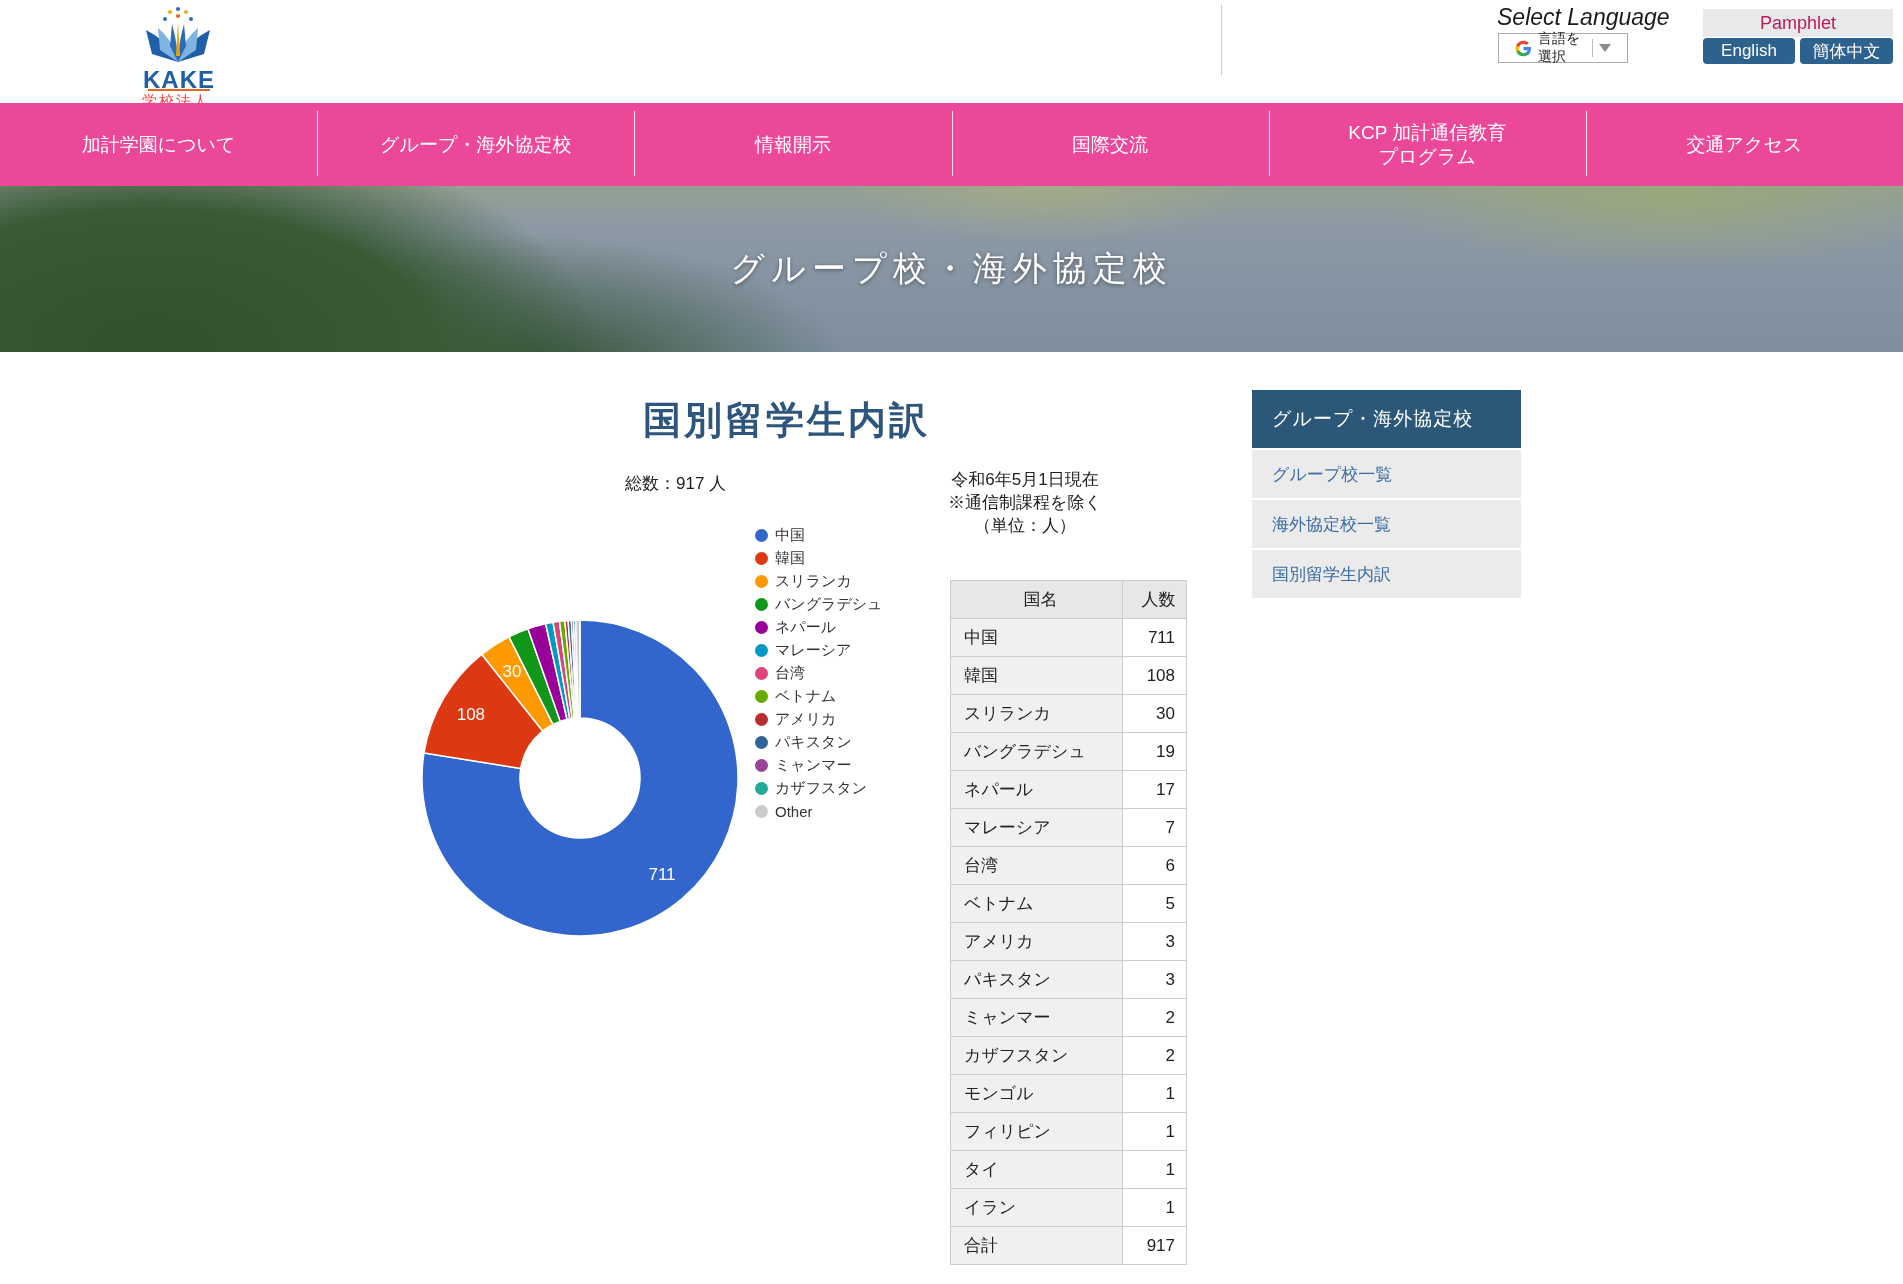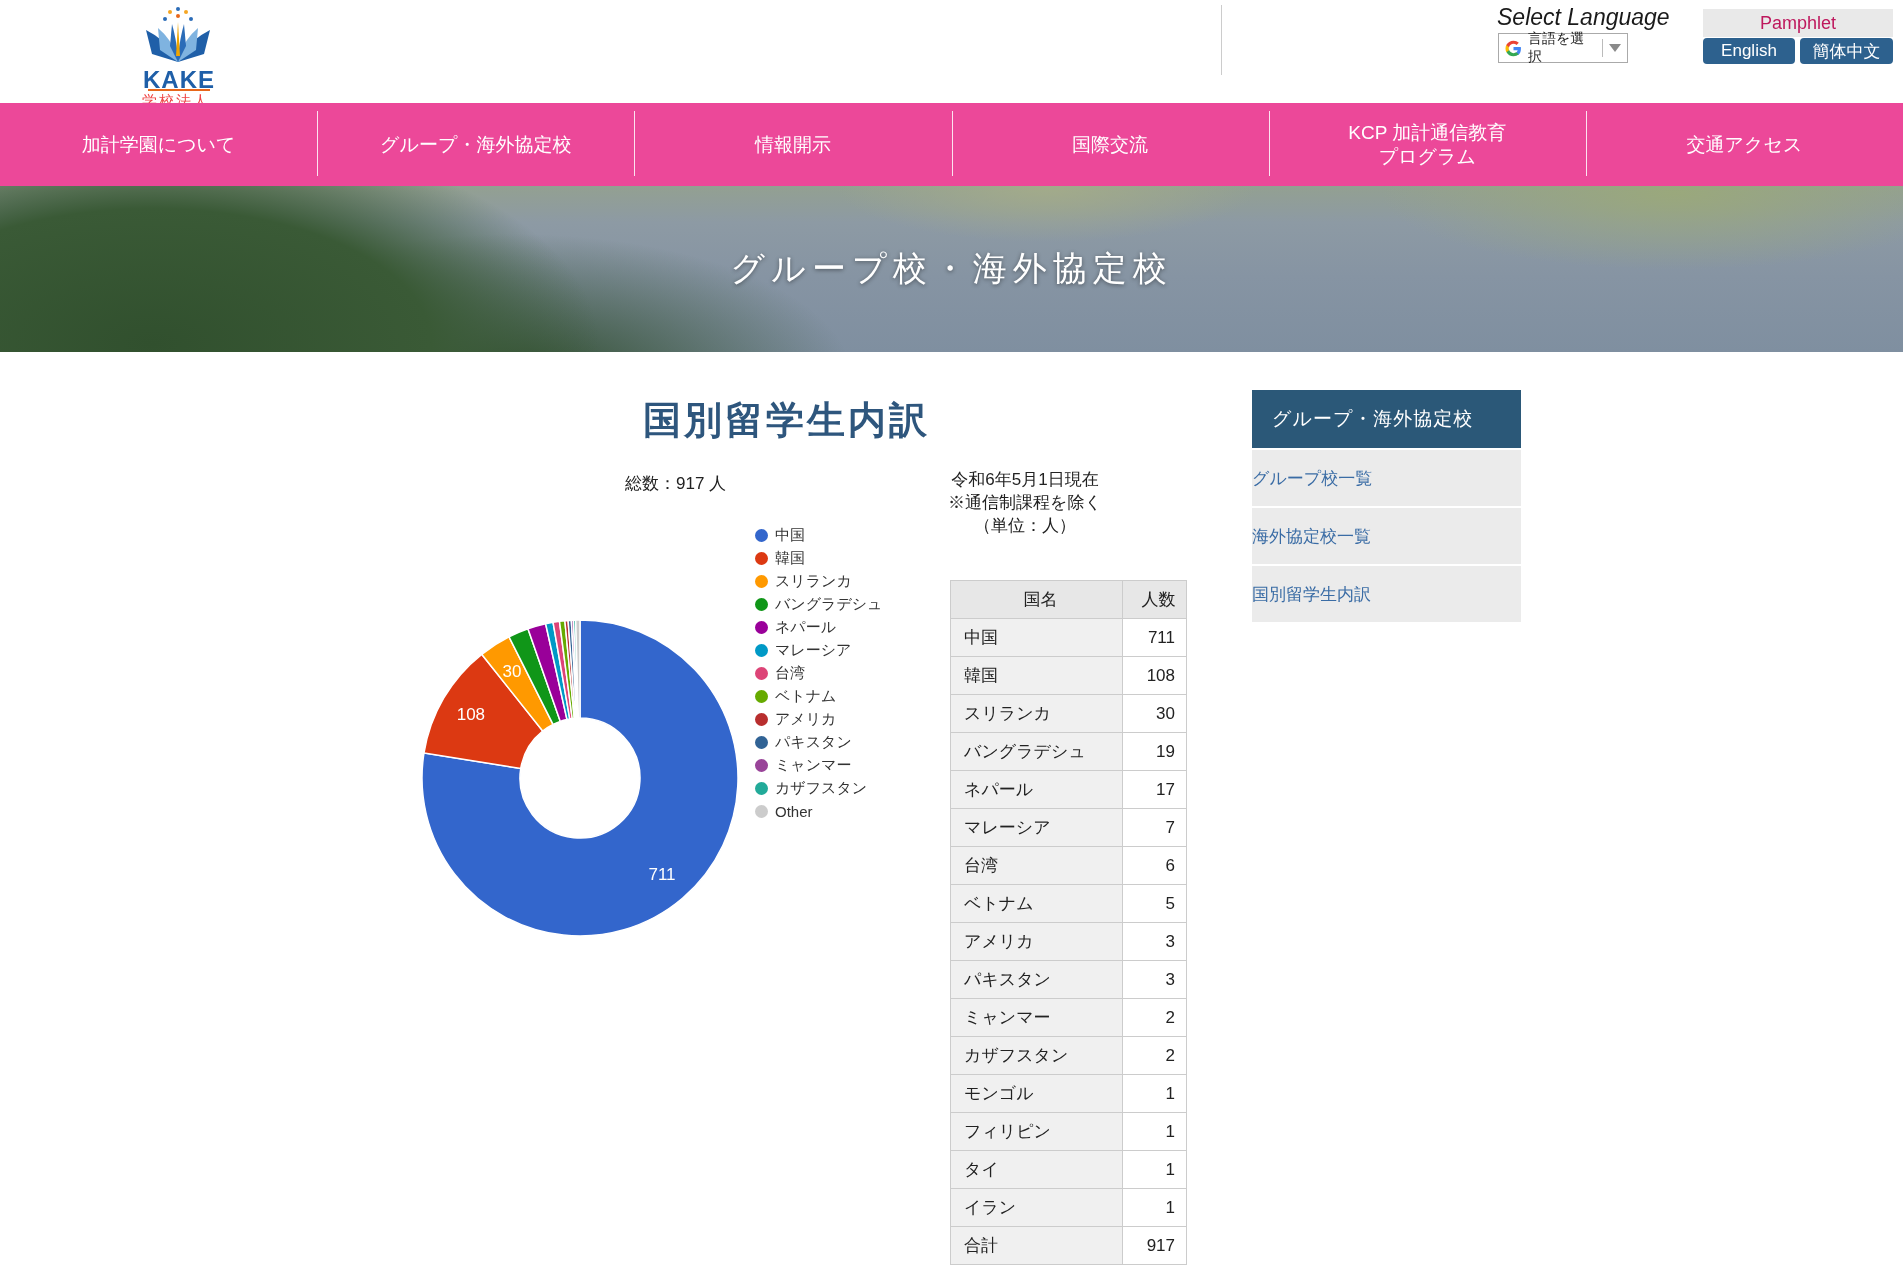--- a/index.html
+++ b/index.html
@@ -8,21 +8,21 @@
   .page { position:relative; width:1903px; height:1284px; overflow:hidden; background:#fff; }
 
   
   .header { position:absolute; left:0; top:0; width:1903px; height:103px; background:#fff; }
   .logo { position:absolute; left:10px; top:4px; display:flex; align-items:flex-end; cursor:pointer;flex-direction:column; }
   .logo-mark { width:78px; height:88px; }
   .logo-corp { font-size:15px; color:#ef4444; margin:0 8px 14px 10px; letter-spacing:2px; }
   .logo-name { font-family:"Liberation Serif", serif; font-size:42px; font-weight:bold; color:#0d0d0d; letter-spacing:10px; margin-bottom:2px; }
   .hdr-divider { position:absolute; left:1221px; top:5px; width:1px; height:70px; background:#ccc; }
   .select-language { position:absolute; left:1497px; top:4px; font-size:23px; color:#1a1a1a;font-style:italic; }
-  .gtranslate { position:absolute; left:1498px; top:33px; width:130px; height:30px; border:1px solid #aaa; background:#fff; display:flex; align-items:center; padding:0 6px; cursor:pointer; }
+  .gtranslate { position:absolute; left:1498px; top:33px; width:130px; height:30px; border:1px solid #aaa; background:#fff; display:flex; align-items:center; padding:0 16px; cursor:pointer; }
   .gtranslate .glabel { font-size:14px; color:#222; margin:0 6px; flex:1; }
   .gtranslate .gsep { width:1px; height:18px; background:#bbb; margin-right:6px; }
   .gtranslate .caret { width:0; height:0; border-left:6px solid transparent; border-right:6px solid transparent; border-top:8px solid #8a8a8a; }
   .btn-pamphlet { position:absolute; left:1703px; top:9px; width:190px; height:28px; background:#e9e9e9; border:none; font-family:"Liberation Sans",sans-serif; font-weight:normal; font-size:18px; color:#be185d; cursor:pointer; }
   .btn-lang { position:absolute; top:38px; height:26px; background:#2d618e; border:none; border-radius:4px; color:#fff; font-family:"Liberation Sans",sans-serif; font-size:17px; cursor:pointer; }
   .btn-en { left:1703px; width:92px; }
   .btn-zh { left:1800px; width:93px; }
 
   
   .nav { position:absolute; left:0; top:103px; width:1903px; height:83px; background:#ec4899; display:flex; }
@@ -57,21 +57,21 @@
   .country-table { position:absolute; left:950px; top:580px; border-collapse:collapse; }
   .country-table th, .country-table td { border:1px solid #ccc; font-size:17px; font-weight:normal; color:#222; }
   .country-table th { background:#e7e7e7; height:38px; text-align:center;padding-left:8px; }
   .country-table td { height:38px; }
   .country-table td.name { background:#f0f0f0; width:172px; padding-left:13px; text-align:left; }
   .country-table td.num { background:#fff; width:64px; padding-right:11px; text-align:right; }
 
   
   .sidebar { position:absolute; left:1252px; top:390px; width:269px; }
   .sidebar-header { height:58px; background:#2b5878; color:#fff; font-size:19px; display:flex; align-items:center; padding-left:20px; letter-spacing:1px; }
-  .sidebar-item { height:56px; margin-top:2px; background:#ebebeb; display:flex; align-items:center; font-size:17px; color:#3a6ca5; cursor:pointer; }
+  .sidebar-item { height:48px; margin-top:2px; background:#ebebeb; display:flex; align-items:center; padding-left:20px; font-size:17px; color:#3a6ca5; cursor:pointer; }
 </style>
 </head>
 <body>
 
 <div class="page">
 
   <div class="header">
     <div class="logo">
       <svg class="logo-mark" viewBox="0 0 78 88">
 

